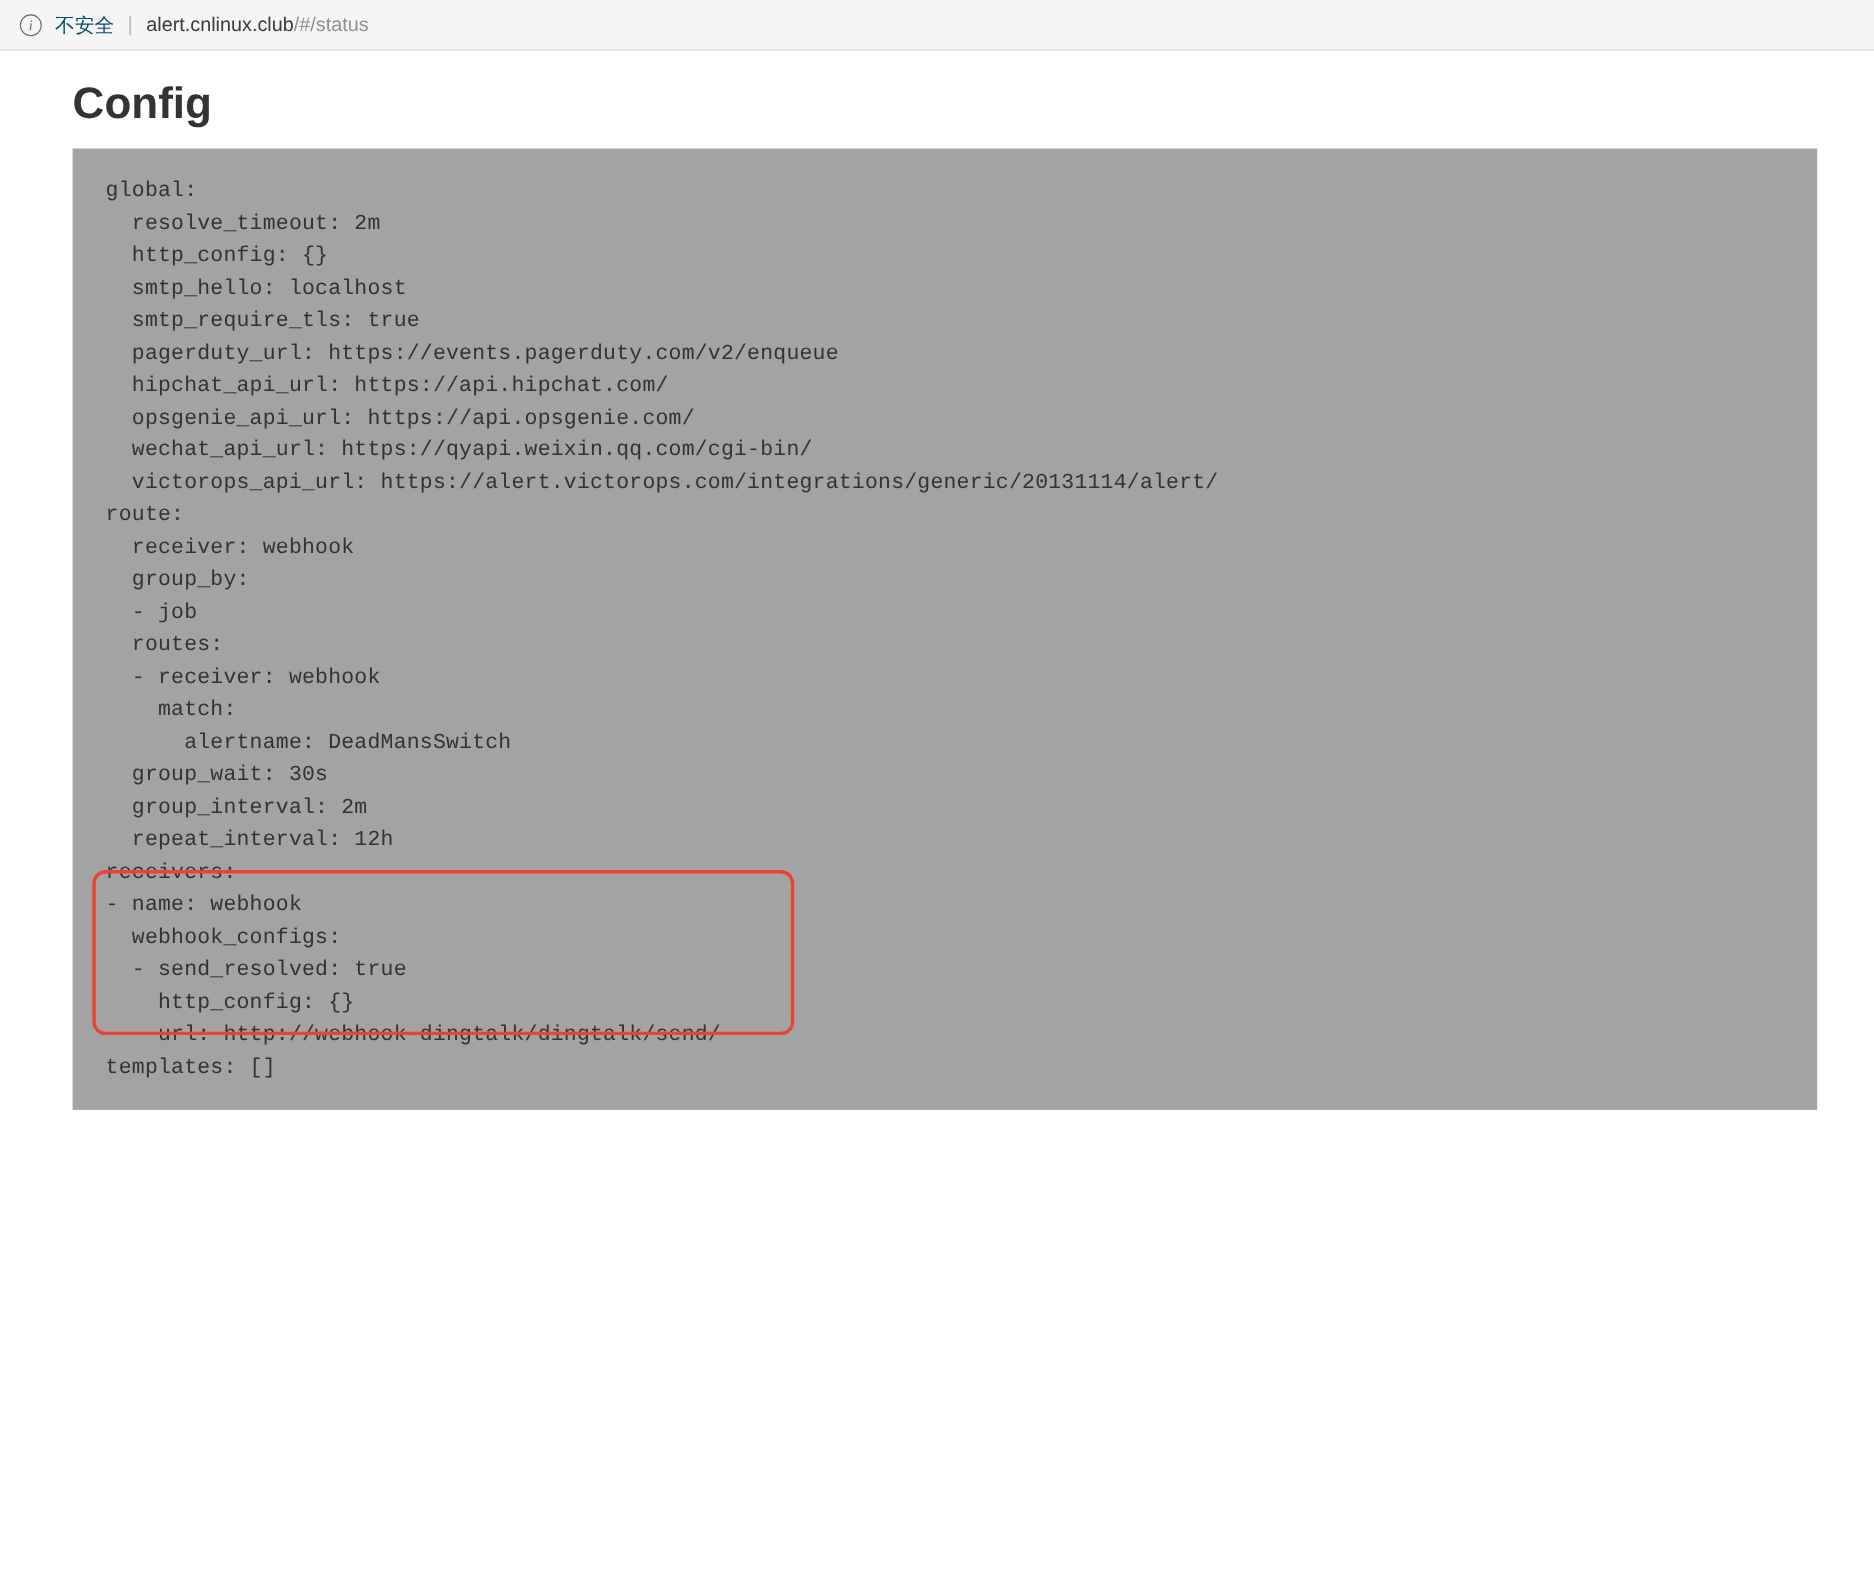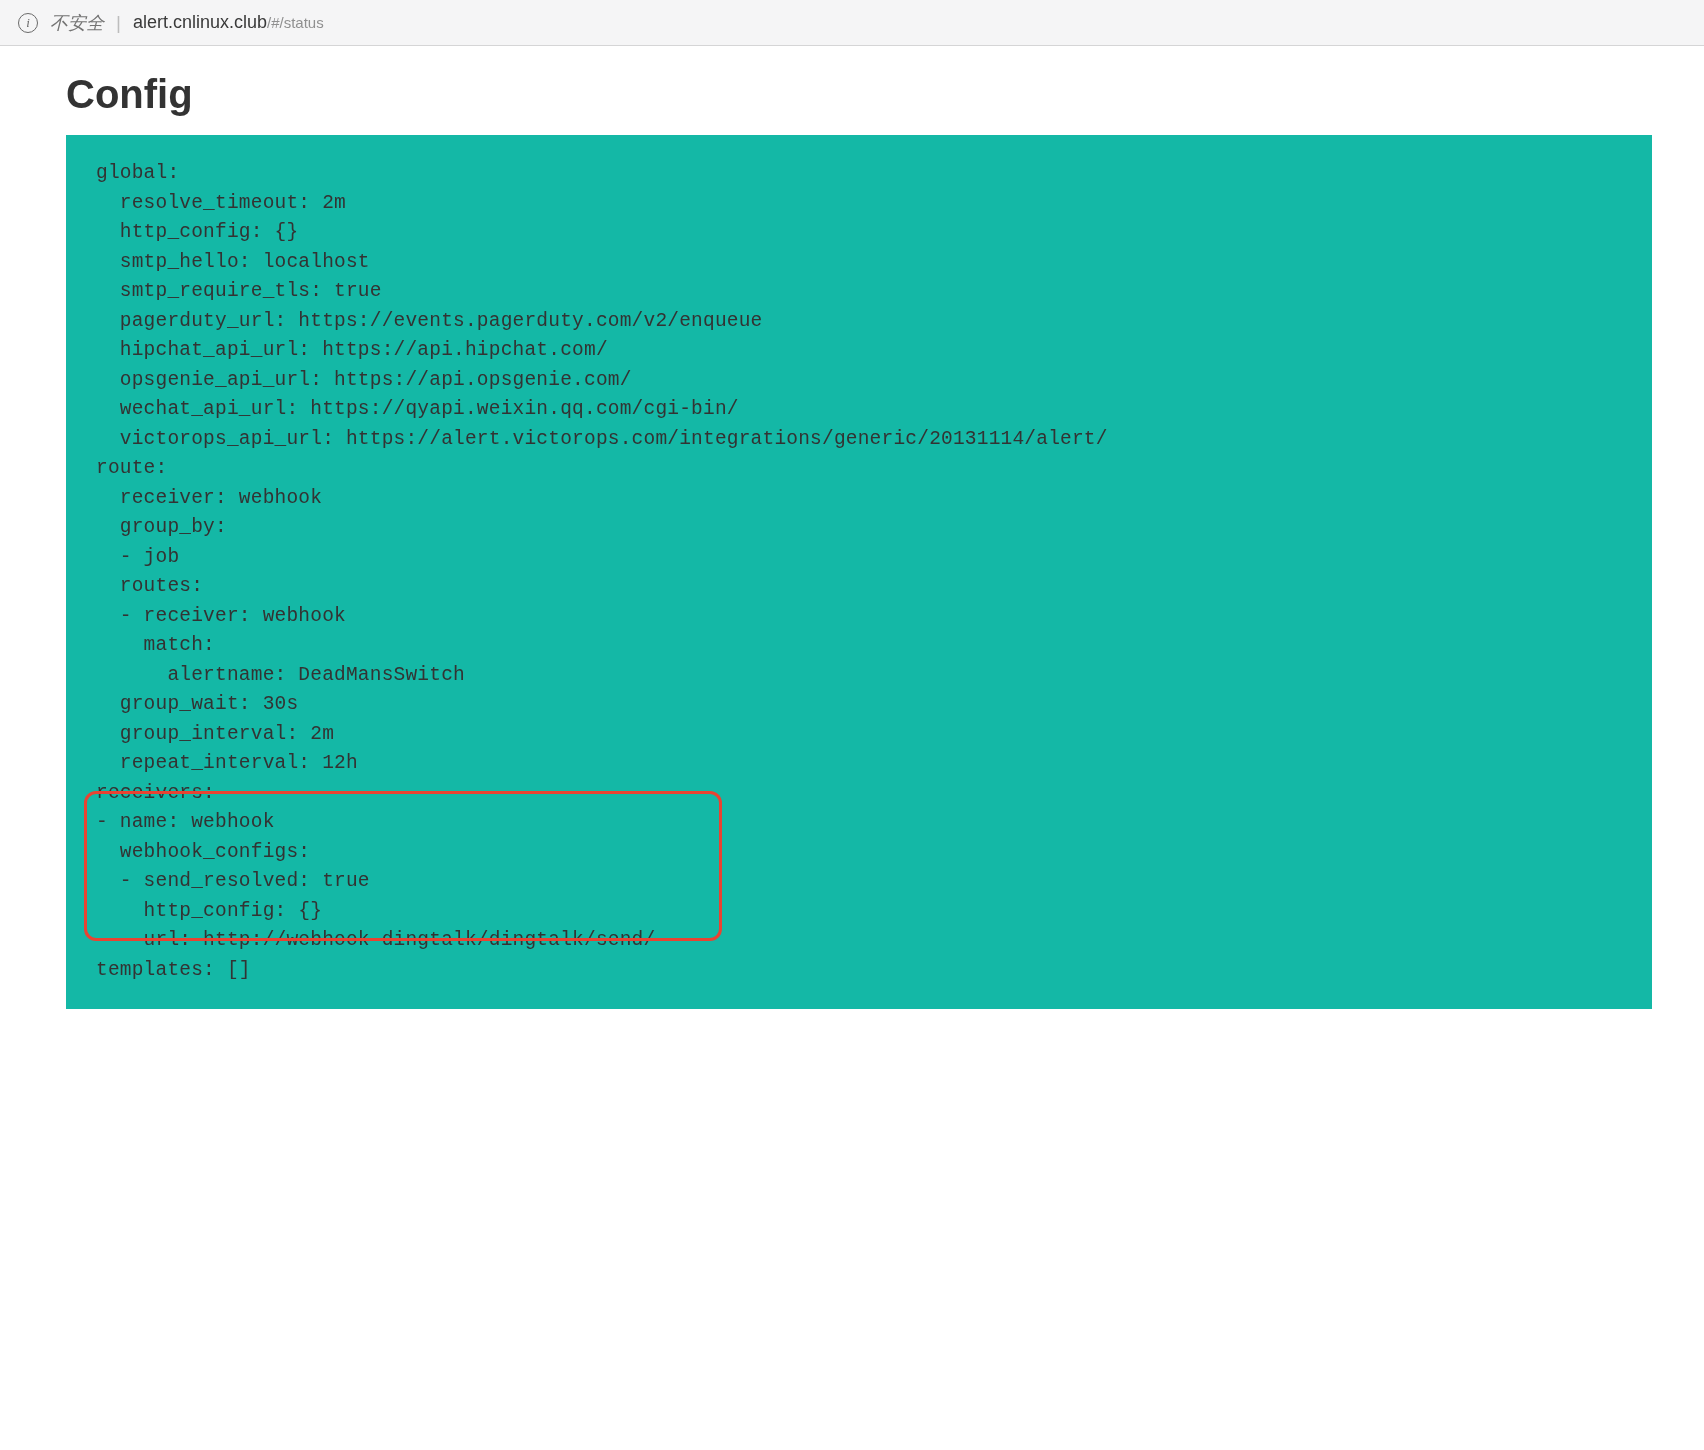--- a/index.html
+++ b/index.html
@@ -27,50 +27,49 @@
       border-radius: 50%;
       display: flex;
       align-items: center;
       justify-content: center;
       font-size: 13px;
       color: #6a6a6a;
       font-family: Georgia, serif;
       font-style: italic;
     }
     .security-label {
-      color: #737373;
+      color: #0c4a6e;
       font-size: 18px;
-      font-style: italic;
     }
     .divider {
       color: #bdbdbd;
       font-size: 19px;
       font-weight: 200;
     }
     .url-host {
       color: #3a3a3a;
       font-size: 18px;
     }
     .url-path {
       color: #909090;
-      font-size: 15px;
+      font-size: 18px;
       text-align: center;
     }
     .content {
       padding: 26px 52px 40px 52px;
       margin-left: 14px;
     }
     .page-title {
       font-size: 40px;
       font-weight: 600;
       color: #333333;
       margin-bottom: 18px;
     }
     .code-block {
-      background: #14b8a6;
+      background: #a3a3a3;
       padding: 24px 30px;
       position: relative;
     }
     .code-content {
       font-family: "SF Mono", Menlo, Monaco, Consolas, "Liberation Mono", "Courier New", monospace;
       font-size: 19.5px;
       line-height: 29.5px;
       color: #333333;
       letter-spacing: 0.2px;
       white-space: pre;

